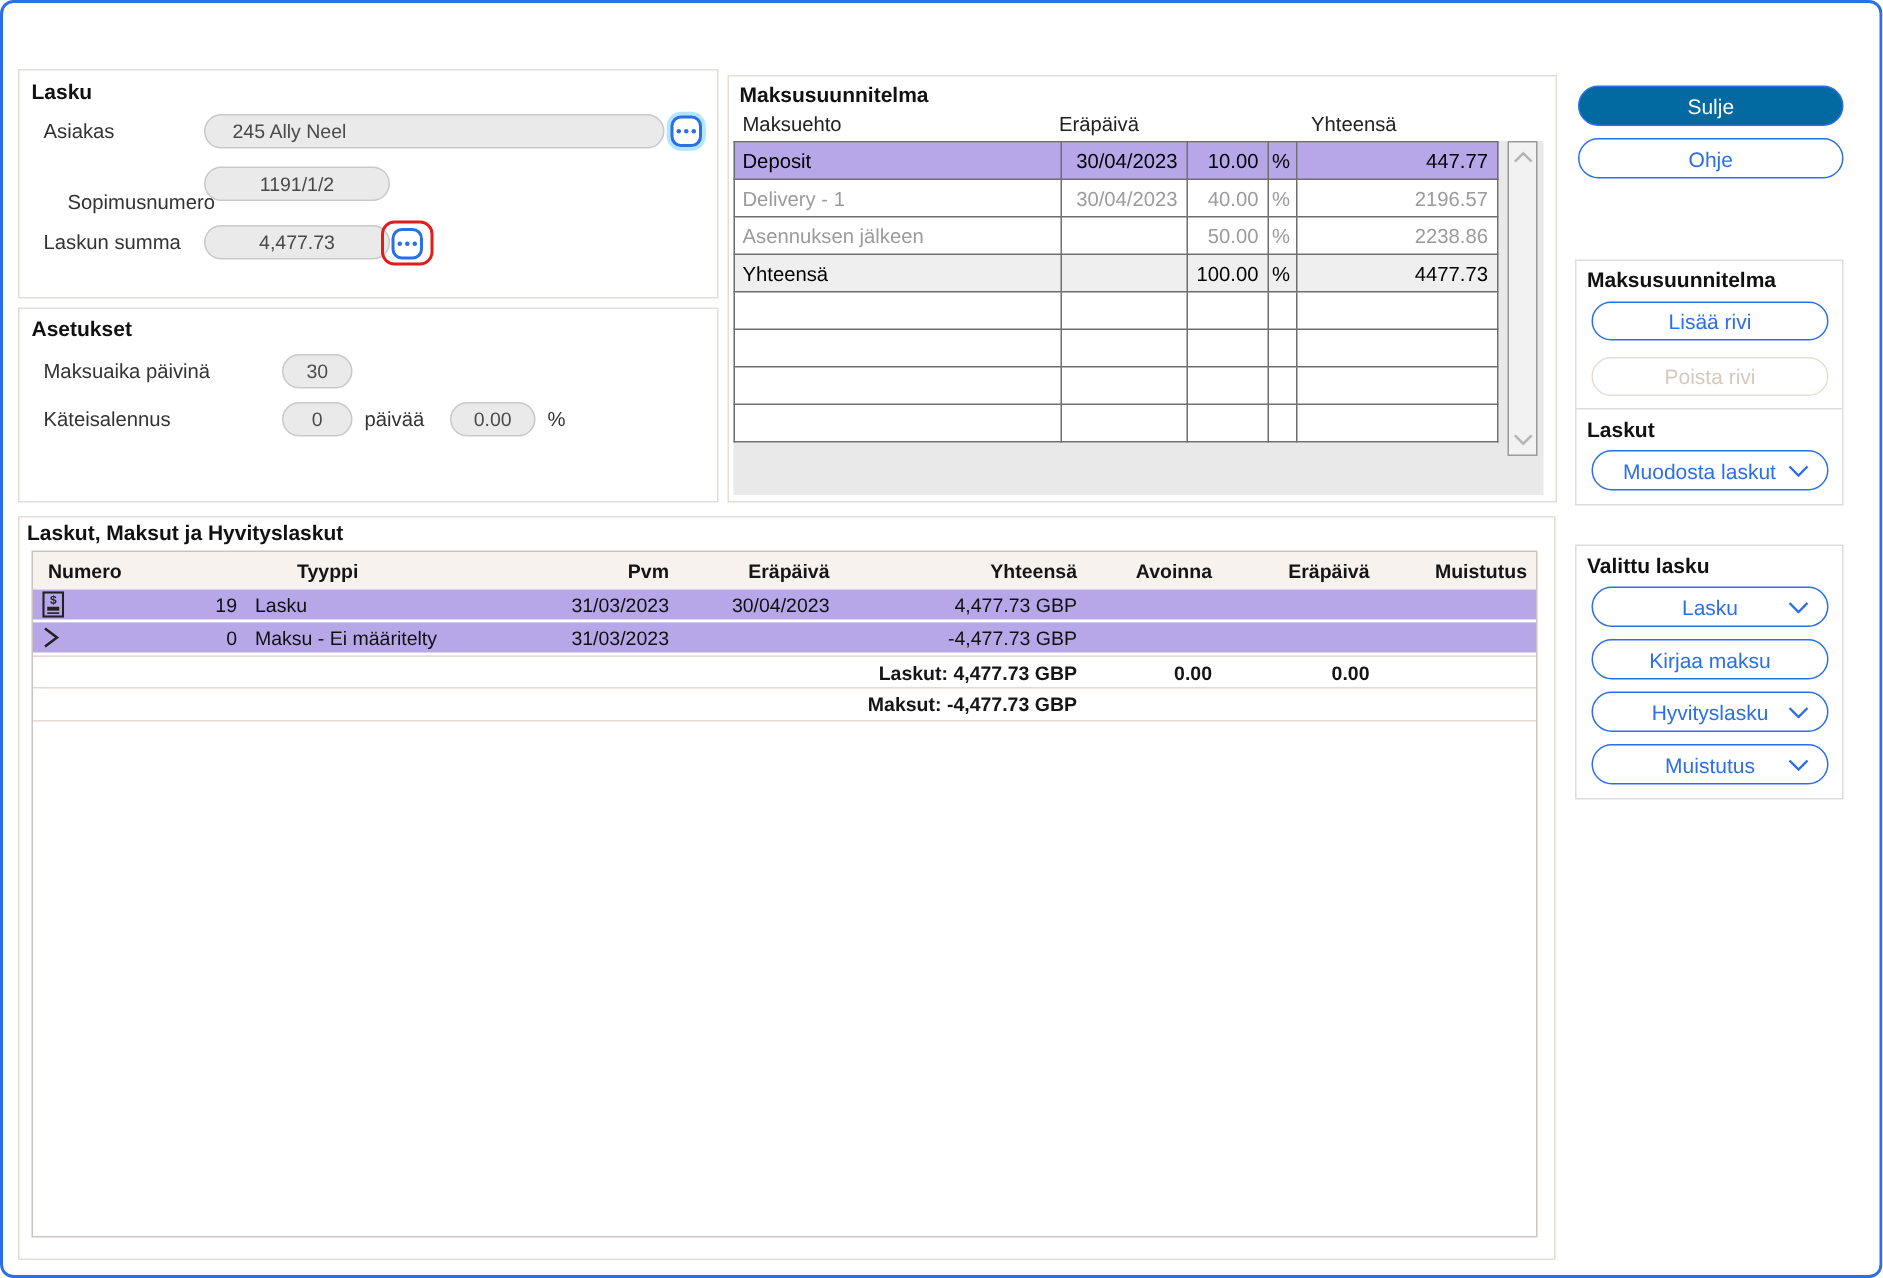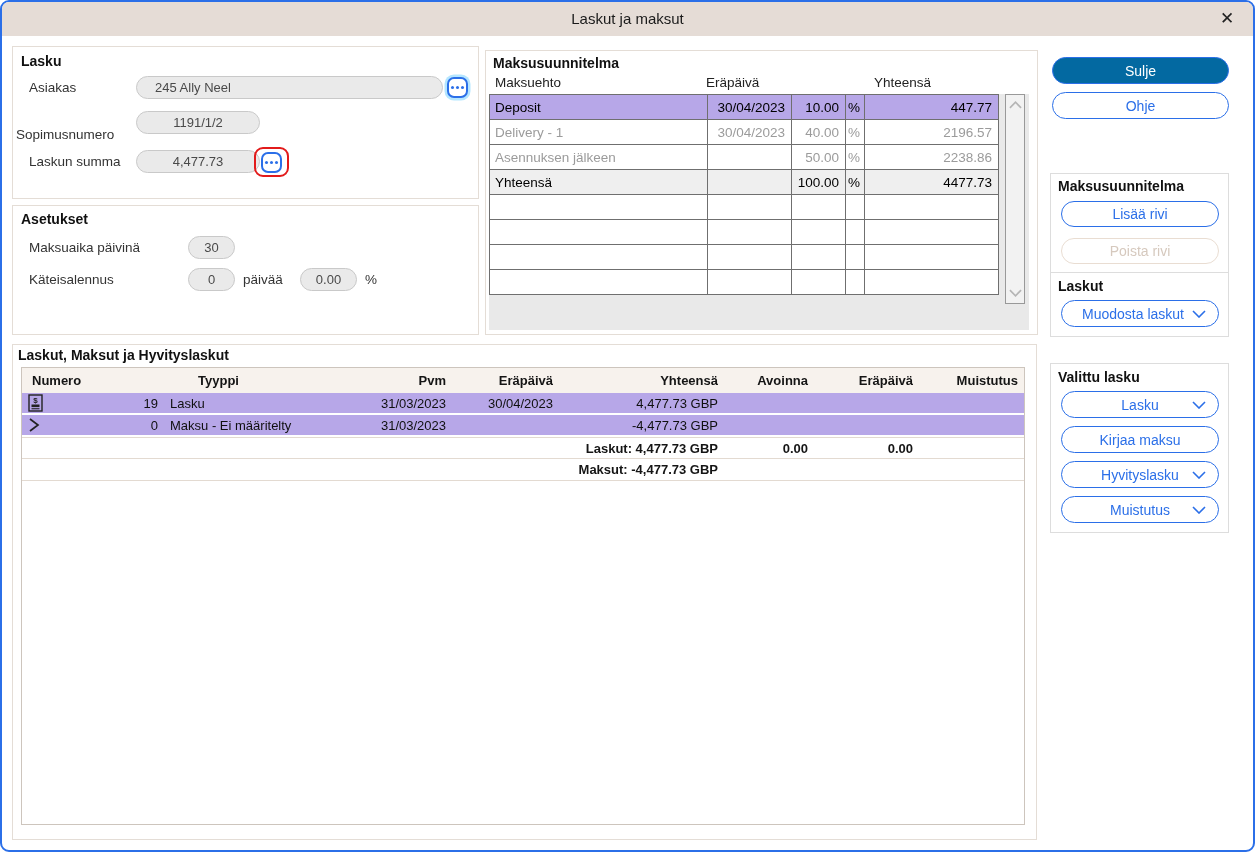--- a/index.html
+++ b/index.html
@@ -75,35 +75,31 @@
   .ar { text-align:right; padding-right:6px; }
   .pl10 { padding-left:10px; } .pl34 { padding-left:34px; }
   .numcell { display:flex; align-items:center; justify-content:space-between; padding:0 6px 0 6px; height:100%; }
   .icon-box { display:flex; align-items:center; }
 </style>
 </head>
 <body>
 
 <div class="dialog">
 
-  <div class="titlebar">
-    <span class="title">Laskut ja maksut</span>
-    <span class="close-btn">✕</span>
-  </div>
 
   <div class="panel" style="left:10px; top:44px; width:467px; height:153px;">
     <div class="panel-title" style="left:8px; top:6px;">Lasku</div>
     <div class="f-label" style="left:16px; top:33px;">Asiakas</div>
     <div class="pill left" style="left:123px; top:29px; width:307px;">245 Ally Neel</div>
     <div class="dots-btn glow" style="left:434px; top:30px;">
       <span class="dot"></span>
         <span class="dot"></span>
         <span class="dot"></span>
     </div>
-    <div class="f-label" style="left:3px; top:68px;margin-top:12px;">Sopimusnumero</div>
+    <div class="f-label" style="left:32px; top:68px;margin-top:12px;">Sopimusnumero</div>
     <div class="pill center" style="left:123px; top:64px; width:124px;">1191/1/2</div>
     <div class="f-label" style="left:16px; top:107px;">Laskun summa</div>
     <div class="pill center" style="left:123px; top:103px; width:124px;">4,477.73</div>
     <div class="red-ring" style="left:241px; top:100px;">
       <div class="dots-btn">
         <span class="dot"></span>
           <span class="dot"></span>
           <span class="dot"></span>
       </div>
     </div>

